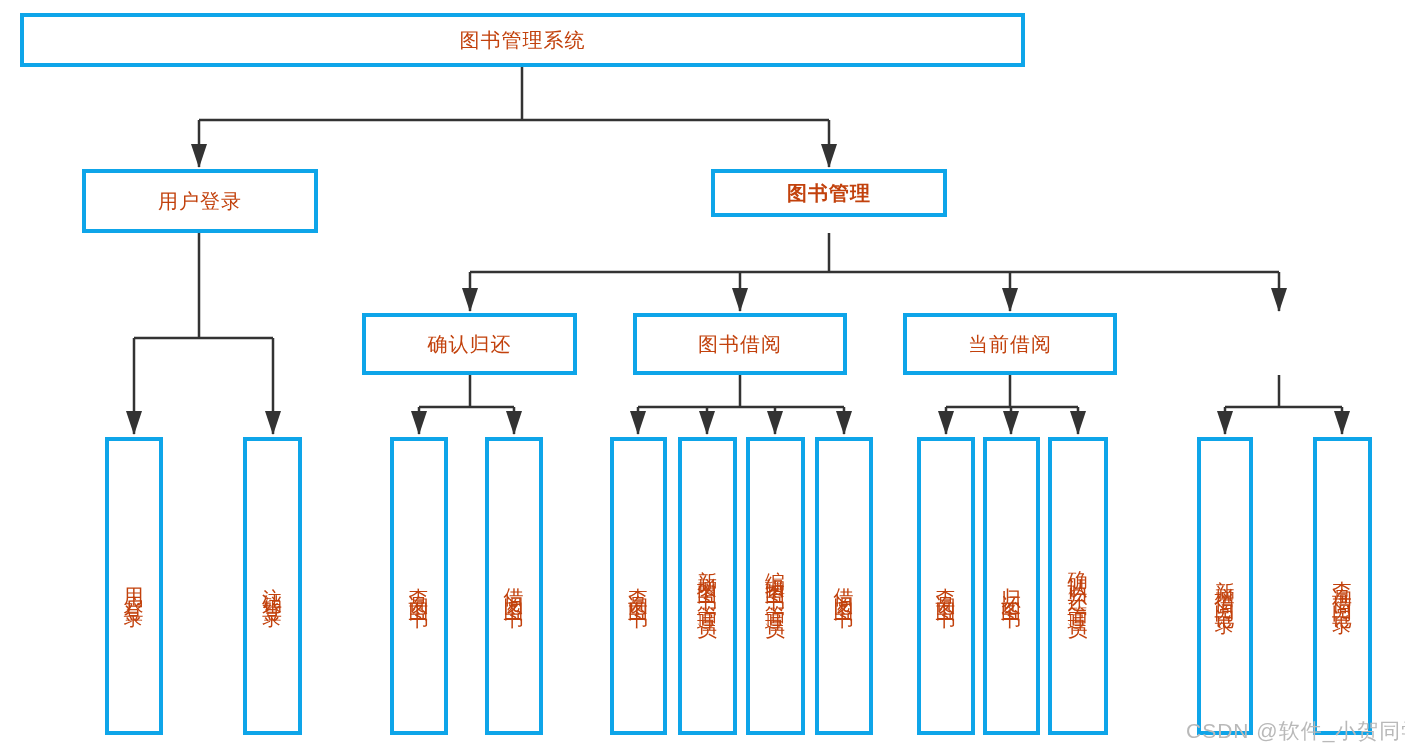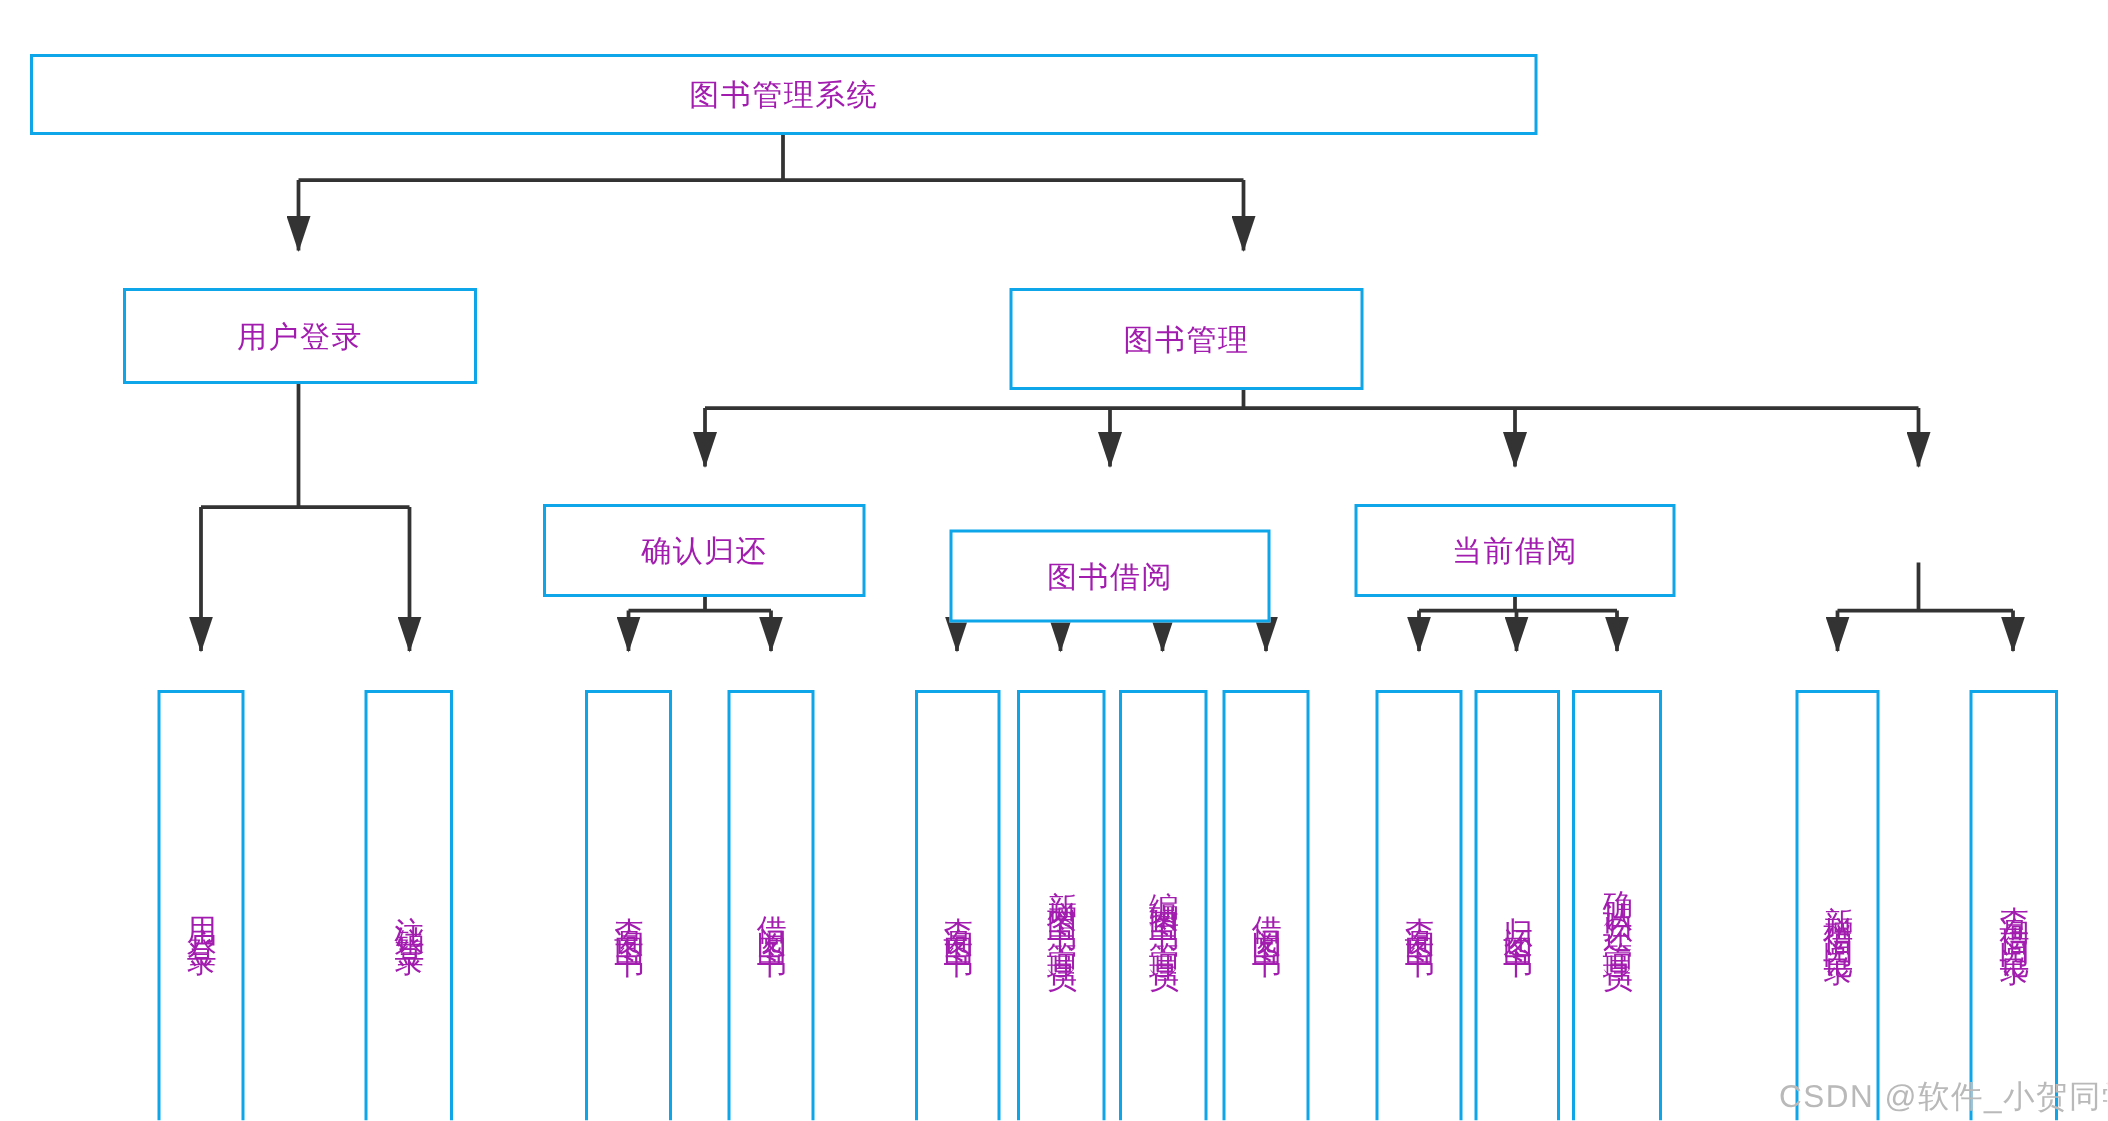--- a/index.html
+++ b/index.html
@@ -28,29 +28,28 @@
     stroke-width: 2.5;
   }
   .drop {
     stroke: #333333;
     stroke-width: 2.5;
   }
   .box {
     position: absolute;
     box-sizing: border-box;
     background: #ffffff;
-    border: 2px solid #0ea5e9;
+    border: 4px solid #0ea5e9;
     display: flex;
     align-items: center;
     justify-content: center;
-    color: #a21caf;
+    color: #c2410c;
     font-size: 20px;
     letter-spacing: 1px;
     text-align: center;
-    margin-top: 23px;
   }
   .box.root { font-size: 20px; }
   .vbox span {
     writing-mode: vertical-rl;
     text-orientation: mixed;
     letter-spacing: 7px;
     line-height: 1;
   }
   .watermark {
     position: absolute;
@@ -109,28 +108,28 @@
     <line class="drop" x1="1342" y1="407" x2="1342" y2="434" marker-end="url(#arw)"></line>
   </svg>
 
   <div class="box root" style="left:20px; top:13px; width:1005px; height:54px;">
     <span>图书管理系统</span>
   </div>
 
   <div class="box" style="left:82px; top:169px; width:236px; height:64px;">
     <span>用户登录</span>
   </div>
-  <div class="box" style="left:673px; top:169px; width:236px; height:68px;">
+  <div class="box" style="left:711px; top:169px; width:236px; height:48px;font-weight:bold;">
     <span>图书管理</span>
   </div>
 
   <div class="box" style="left:362px; top:313px; width:215px; height:62px;">
     <span>确认归还</span>
   </div>
-  <div class="box" style="left:633px; top:330px; width:214px; height:62px;">
+  <div class="box" style="left:633px; top:313px; width:214px; height:62px;">
     <span>图书借阅</span>
   </div>
   <div class="box" style="left:903px; top:313px; width:214px; height:62px;">
     <span>当前借阅</span>
   </div>
 
   <div class="box vbox" style="left:105px; top:437px; width:58px; height:298px;">
     <span>用户登录</span>
   </div>
   <div class="box vbox" style="left:243px; top:437px; width:59px; height:298px;">

